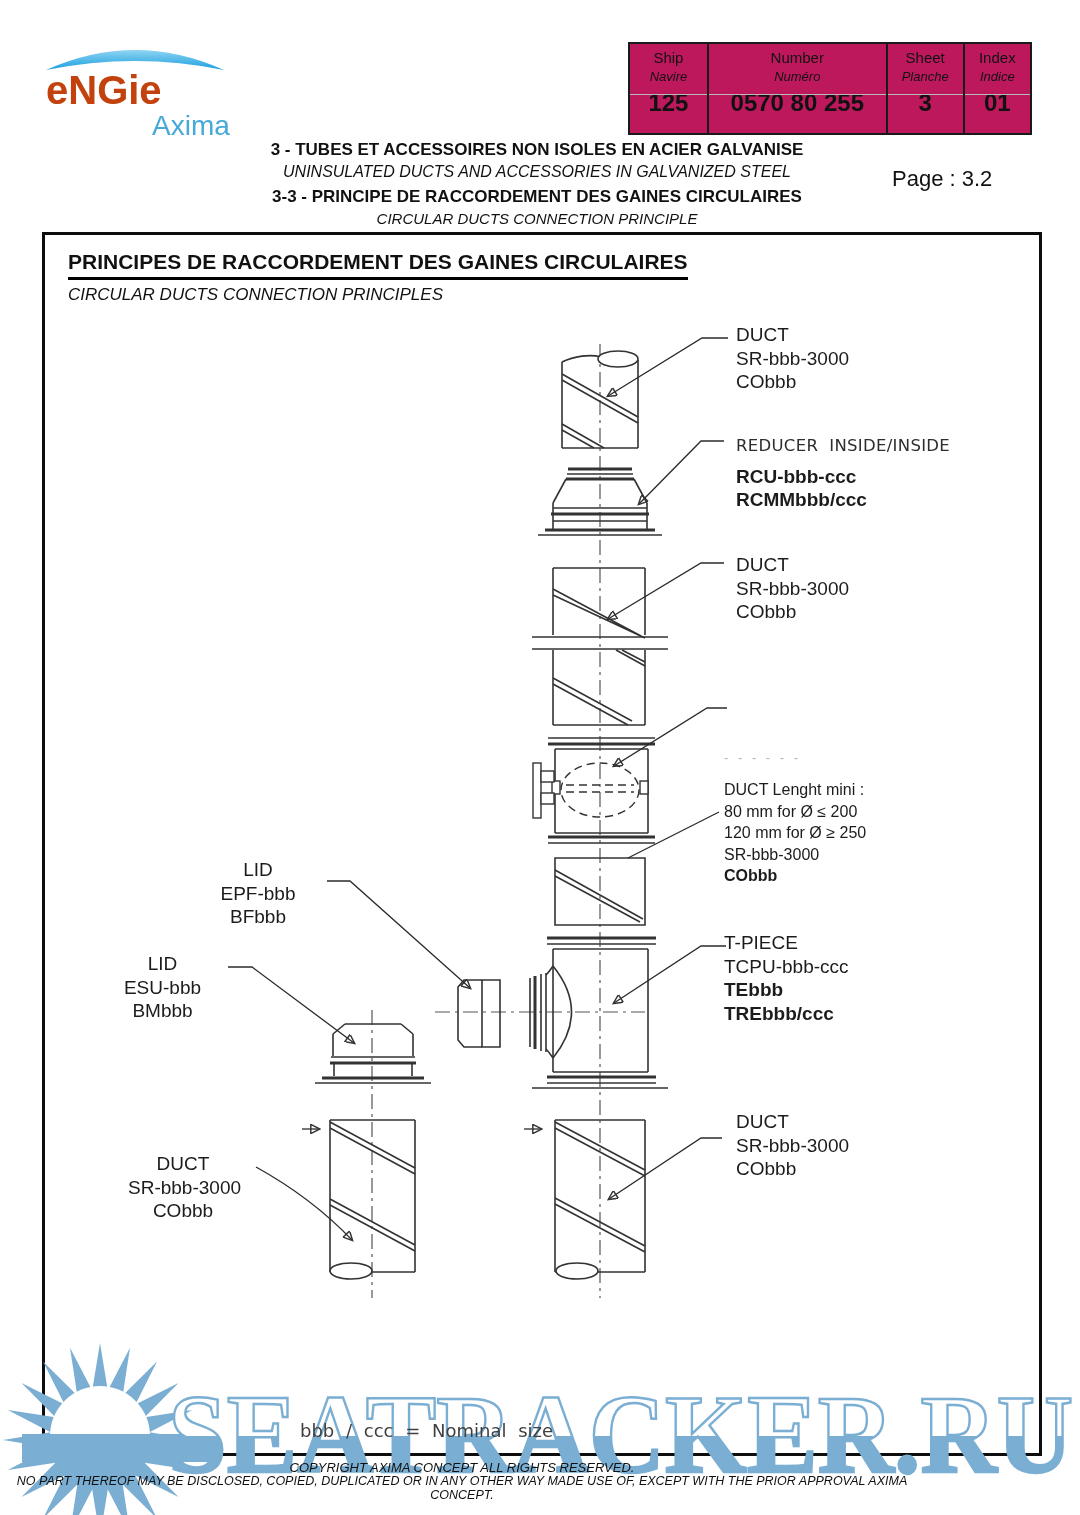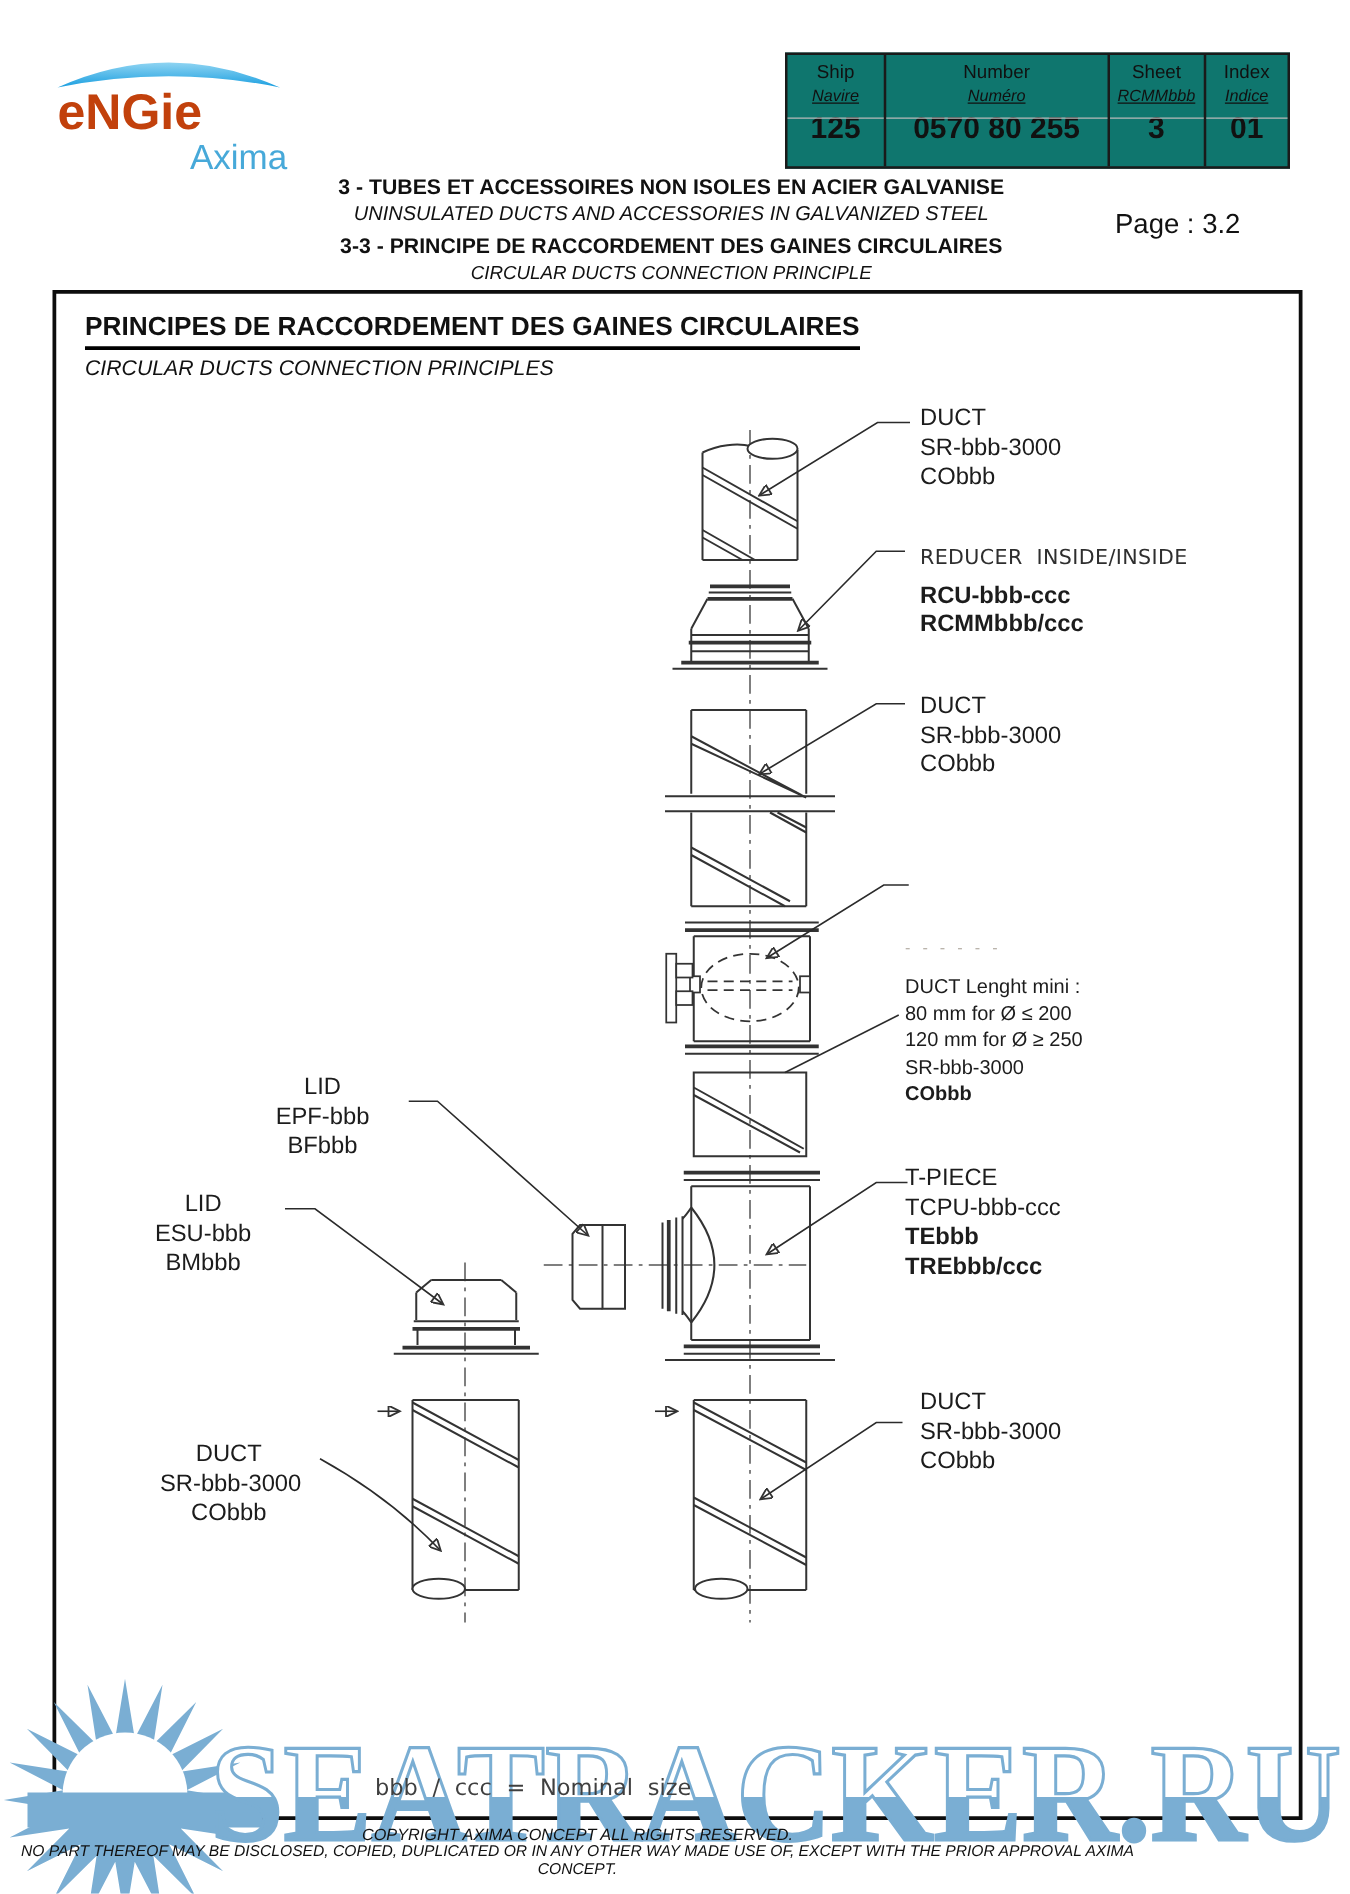--- a/index.html
+++ b/index.html
@@ -6,26 +6,26 @@
   .page{position:relative;width:1080px;height:1515px;background:#fff;overflow:hidden;
         font-family:"Liberation Sans",sans-serif;color:#111;}
 
   
   .logo{position:absolute;left:40px;top:38px;width:200px;height:105px;z-index:3;}
   .logo-word{position:absolute;left:46px;top:68px;font-size:40px;font-weight:bold;
              letter-spacing:0px;color:#c2410c;z-index:3;}
   .logo-sub{position:absolute;left:152px;top:110px;font-size:28px;color:#47a9d9;z-index:3;}
 
   .doc-table{position:absolute;left:628px;top:42px;width:404px;height:93px;
-             border:2px solid #1a1a1a;display:flex;z-index:3;background:#0f766e;box-sizing:border-box;}
+             border:2px solid #1a1a1a;display:flex;z-index:3;background:#be185d;box-sizing:border-box;}
   .doc-col{position:relative;box-sizing:border-box;border-right:2px solid #1a1a1a;
            display:flex;flex-direction:column;align-items:center;}
   .doc-col:last-child{border-right:none;border-radius:26px;}
   .doc-col .en{font-size:15px;margin-top:5px;}
-  .doc-col .fr{font-size:13px;font-style:italic;margin-top:3px;text-decoration:underline;}
+  .doc-col .fr{font-size:13px;font-style:italic;margin-top:3px;}
   .doc-col .val{font-size:24px;font-weight:bold;margin-top:5px;}
   .doc-divider{position:absolute;left:0;top:50px;width:100%;height:1px;background:#b9b9b9;}
 
   .titles{position:absolute;left:30px;top:0;width:1014px;text-align:center;z-index:3;}
   .t-fr1{position:absolute;left:0;top:140px;width:100%;font-size:17px;font-weight:bold;}
   .t-en1{position:absolute;left:0;top:163px;width:100%;font-size:16px;font-style:italic;}
   .t-fr2{position:absolute;left:0;top:187px;width:100%;font-size:17px;font-weight:bold;}
   .t-en2{position:absolute;left:0;top:210px;width:100%;font-size:15px;font-style:italic;}
   .page-ref{position:absolute;left:892px;top:166px;font-size:22px;z-index:3;white-space:nowrap;}
 
@@ -94,21 +94,21 @@
       <div class="val">125</div>
     </div>
     <div class="doc-col" style="width:186px">
       <div class="en">Number</div>
       <div class="fr">Numéro</div>
       <div class="doc-divider"></div>
       <div class="val">0570 80 255</div>
     </div>
     <div class="doc-col" style="width:80px">
       <div class="en">Sheet</div>
-      <div class="fr">RCMMbbb</div>
+      <div class="fr">Planche</div>
       <div class="doc-divider"></div>
       <div class="val">3</div>
     </div>
     <div class="doc-col" style="width:68px">
       <div class="en">Index</div>
       <div class="fr">Indice</div>
       <div class="doc-divider"></div>
       <div class="val">01</div>
     </div>
   </div>

